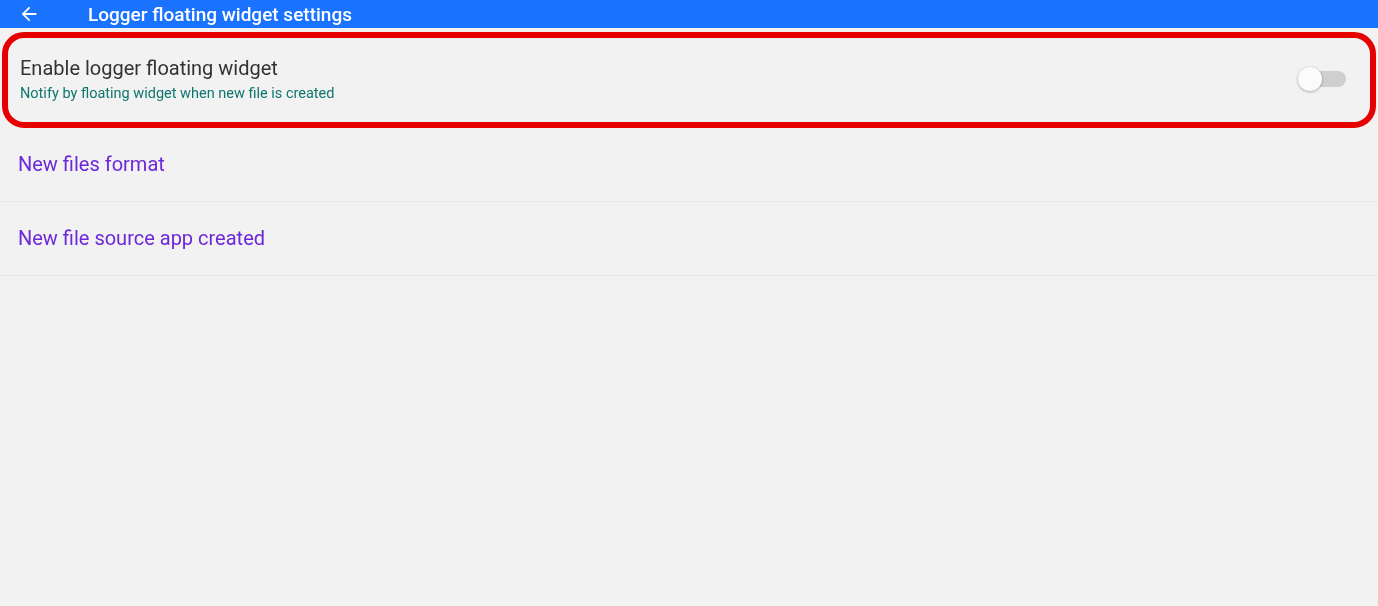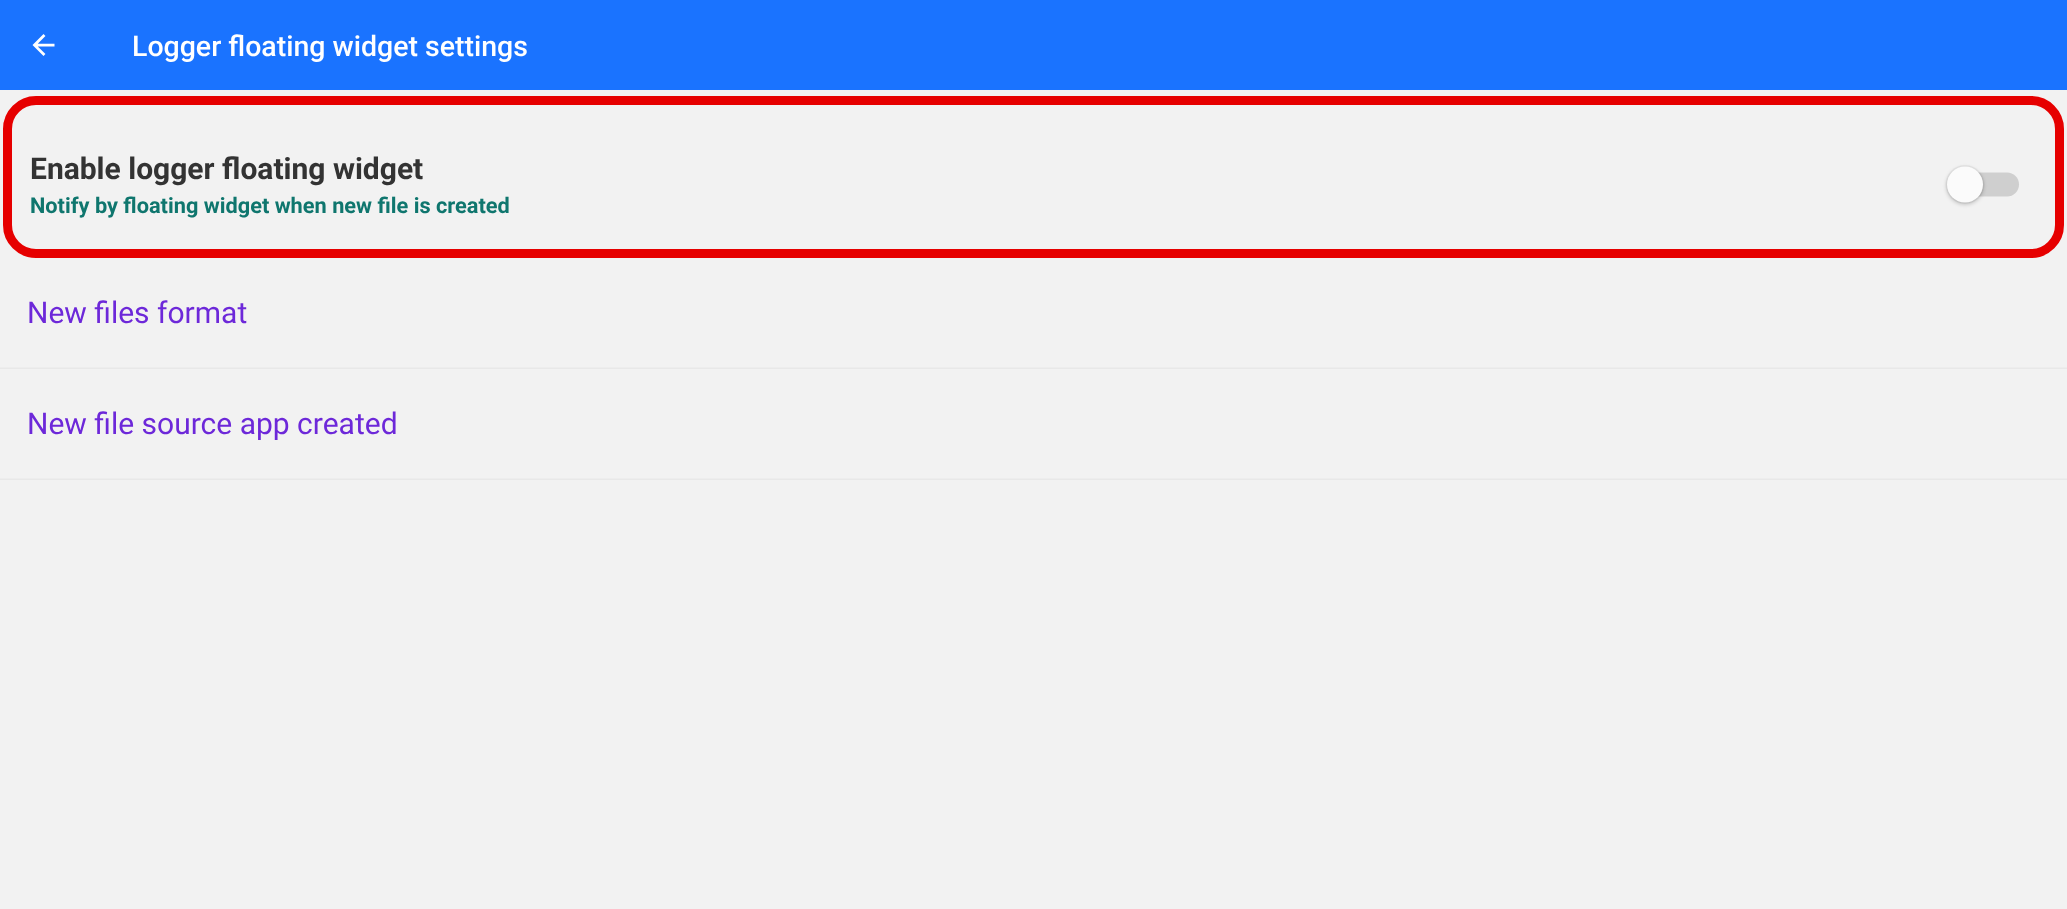--- a/index.html
+++ b/index.html
@@ -9,21 +9,21 @@
     }
     body {
       font-family: Roboto, "Helvetica Neue", Arial, sans-serif;
       background: #f2f2f2;
       width: 1378px;
       height: 606px;
       overflow: hidden;
     }
     .appbar {
       background: #1a73ff;
-      height: 60px;
+      height: 28px;
       display: flex;
       align-items: center;
       color: #fff;
       padding: 0 18px;
     }
     .appbar .back-icon {
       width: 22px;
       height: 22px;
       display: inline-flex;
       align-items: center;
@@ -37,23 +37,22 @@
     .appbar .title {
       font-size: 19px;
       font-weight: 500;
       color: #fff;
     }
 
     .highlight-wrap {
       margin: 4px 2px 0 2px;
       border: 6px solid #e60000;
       border-radius: 22px;
-      padding: 16px 6px 4px 6px;
+      padding: 4px 6px 4px 6px;
       background: #f2f2f2;
-      font-weight: bold;
     }
 
     .row {
       display: flex;
       align-items: center;
       padding: 16px 18px;
       border-bottom: 1px solid #e8e8e8;
       background: #f2f2f2;
       cursor: pointer;
     }

